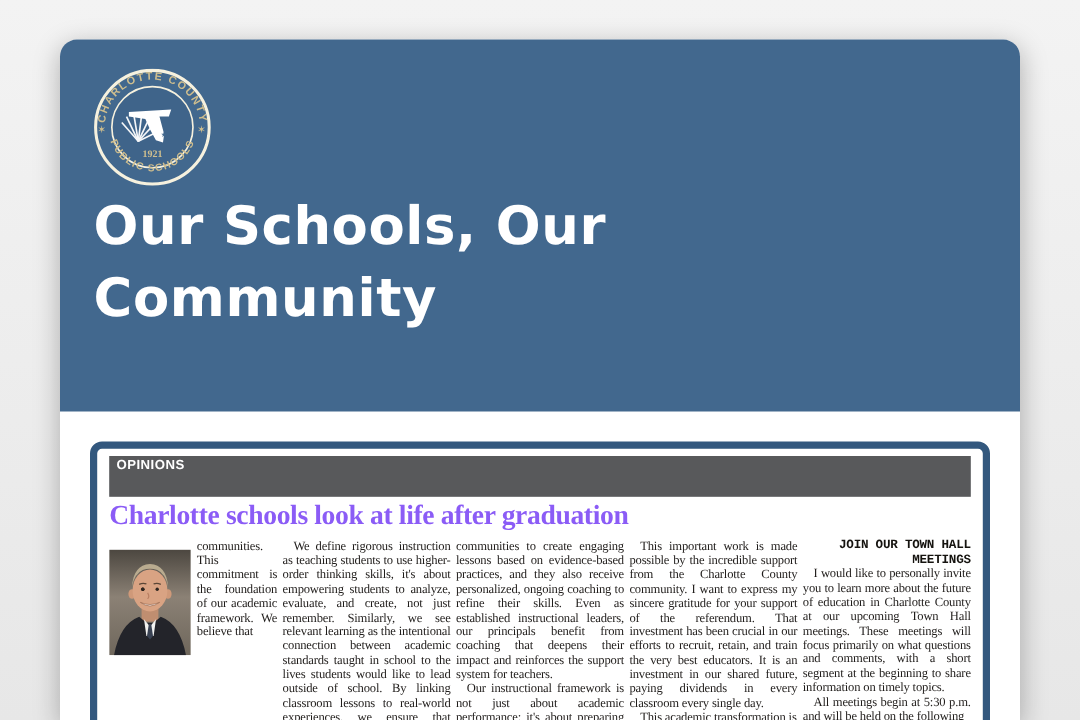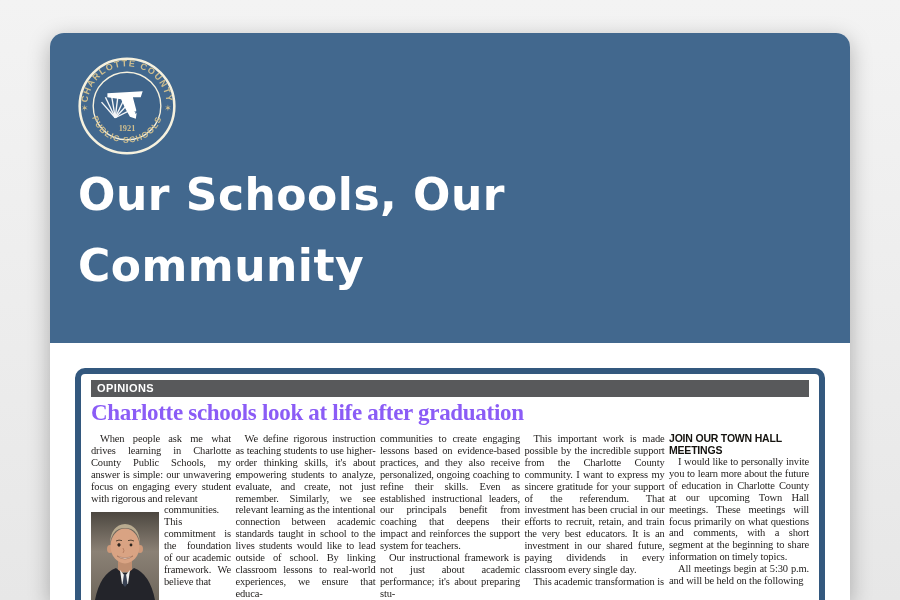--- a/index.html
+++ b/index.html
@@ -6,39 +6,39 @@
   .screen{position:relative;width:900px;height:600px;overflow:hidden;
     background:linear-gradient(#f3f3f3,#e7e7e7);
     font-family:"Liberation Sans",sans-serif;}
   .card{position:absolute;left:50px;top:33px;width:800px;height:567px;
     background:#ffffff;border-radius:14px 14px 0 0;
     box-shadow:0 6px 22px rgba(0,0,0,.28);}
   .header{height:310px;background:#42688E;border-radius:14px 14px 0 0;
     padding:24px 28px 0;box-sizing:border-box;overflow:hidden;}
   .logo{width:98px;height:98px;display:block;}
   .title{color:#ffffff;font-family:"DejaVu Sans",sans-serif;font-weight:bold;
-    font-size:44px;line-height:71px;max-width:540px;margin-top:4px;letter-spacing:.5px;}
+    font-size:44px;line-height:60px;max-width:540px;margin-top:4px;letter-spacing:.5px;}
   .date{color:#ffffff;font-family:"DejaVu Sans",sans-serif;font-weight:bold;
     font-size:12.5px;letter-spacing:3px;margin-top:26px;}
   .clip{position:absolute;left:25px;top:335px;width:718px;height:400px;
     border:6px solid #33587E;border-radius:10px;background:#fff;
     padding:6px 10px;overflow:hidden;}
-  .label-bar{height:17px;background:#58595B;color:#fff;font-size:11px;
+  .label-bar{height:34px;background:#58595B;color:#fff;font-size:11px;
     font-weight:bold;line-height:17px;padding-left:6px;letter-spacing:.4px;
     font-family:"Liberation Sans",sans-serif;}
   .headline{font-family:"Liberation Serif",serif;font-weight:bold;font-size:23px;
     letter-spacing:-.3px;color:#8b5cf6;margin:3px 0 7px;white-space:nowrap;}
   .cols{display:flex;gap:4.5px;}
   .col{width:140px;font-family:"Liberation Serif",serif;font-size:10.5px;
     line-height:11.9px;text-align:justify;color:#201d1b;letter-spacing:-.15px;}
   .col p{margin:0;}
   .indent{text-indent:9px;}
   .photo{float:left;width:68px;height:88px;margin:8px 5px 1px 0;}
-  .th-head{font-family:Liberation Sans, sans-serif;font-weight:bold;font-size:10.5px;
-    line-height:11.5px;text-align:left;margin-bottom:3px;letter-spacing:-.2px;color:#15130f;}
+  .th-head{font-family:Liberation Mono, monospace;font-weight:bold;font-size:10.5px;
+    line-height:11.5px;text-align:right;margin-bottom:3px;letter-spacing:-.2px;color:#15130f;}
 </style>
 </head>
 <body>
 
 <div class="screen">
   <div class="card">
 
     <div class="header">
       <svg class="logo" viewBox="0 0 100 100">
         <circle cx="50" cy="50" r="48.3" fill="#42688E" stroke="#f6f1de" stroke-width="2.6"></circle>
@@ -76,21 +76,20 @@
       <div class="title">Our Schools, Our Community</div>
     </div>
 
     <div class="clip">
       <div class="label-bar">OPINIONS</div>
       <div class="headline">Charlotte schools look at life after graduation</div>
 
       <div class="cols">
 
         <div class="col">
-          <p class="indent">When people ask me what drives learning in Charlotte County Public Schools, my answer is simple: our unwavering focus on engaging every student with rigorous and relevant</p>
           <p>
             <svg class="photo" viewBox="0 0 68 88" preserveAspectRatio="none">
               <defs>
                 <linearGradient id="pbg" x1="0" y1="0" x2="0" y2="1">
                   <stop offset="0" stop-color="#4c4740"></stop>
                   <stop offset=".45" stop-color="#8b8175"></stop>
                   <stop offset="1" stop-color="#6f675c"></stop>
                 </linearGradient>
               </defs>
               <rect width="68" height="88" fill="url(#pbg)"></rect>

